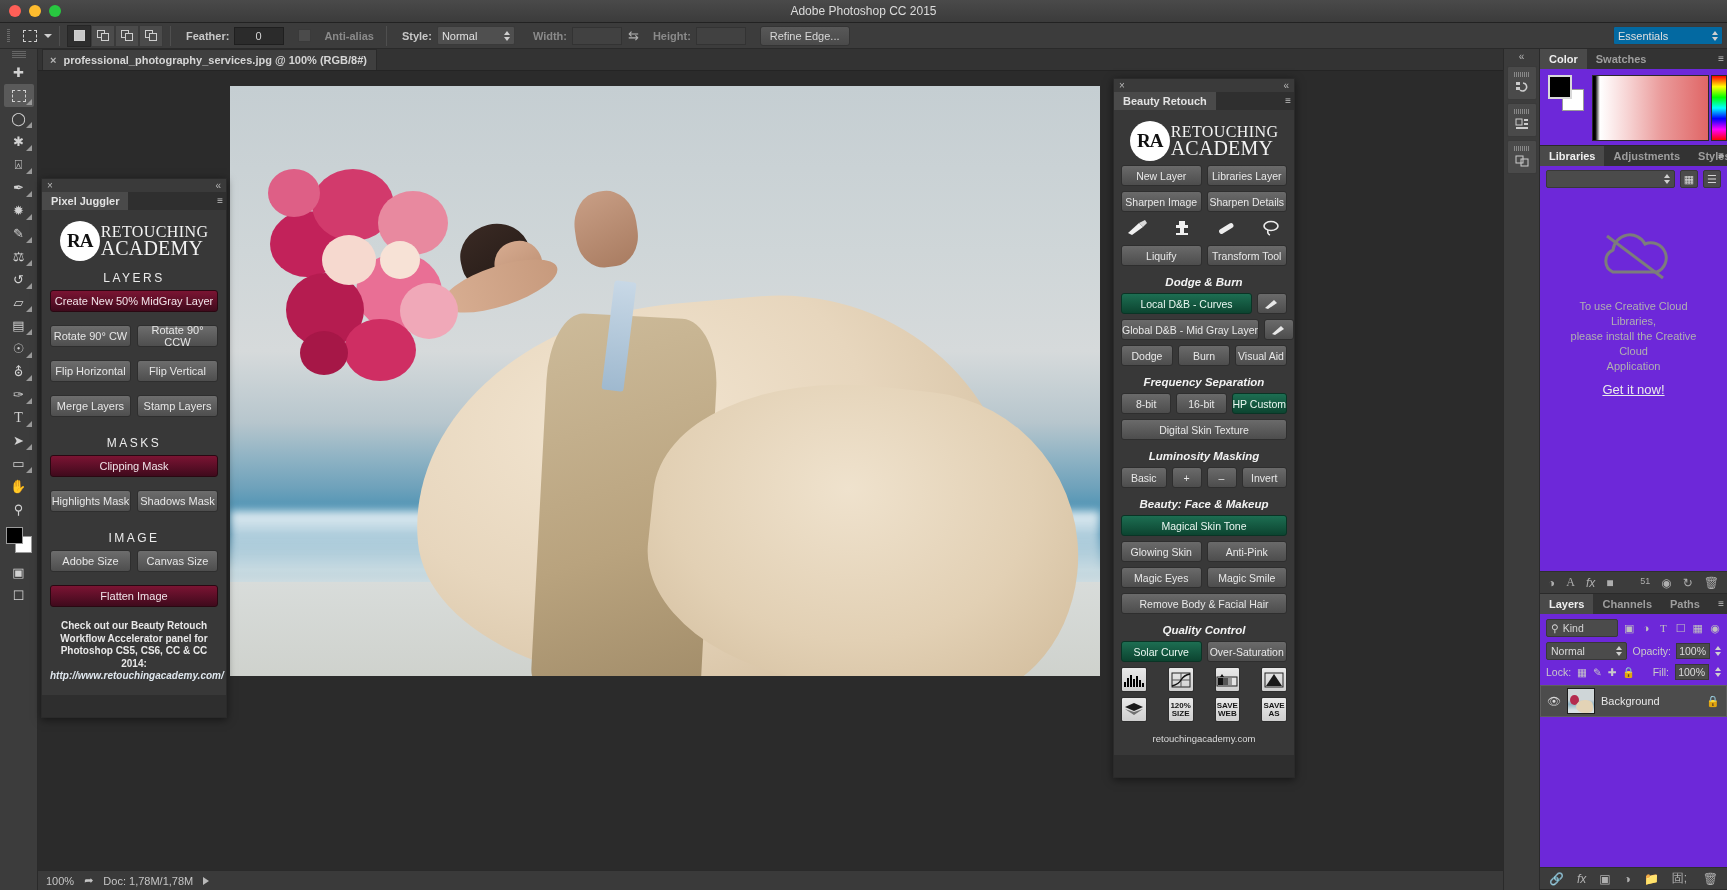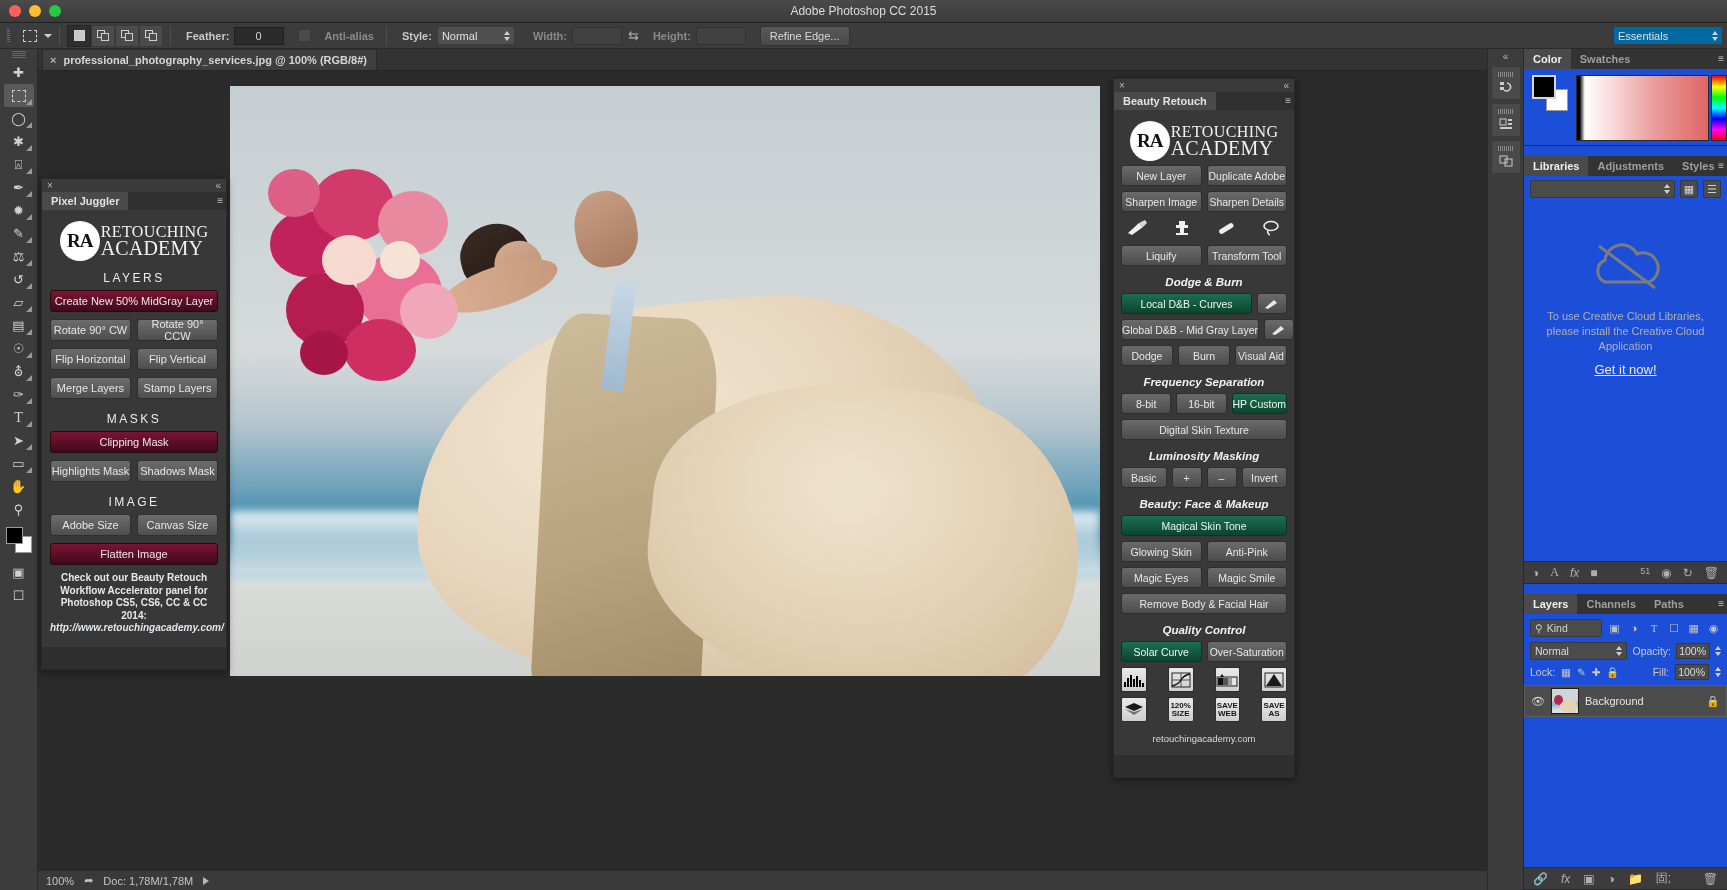--- a/index.html
+++ b/index.html
@@ -221,21 +221,21 @@
   .ra-words .l1 { font-size:16px; letter-spacing:.4px; }
   .ra-words .l2 { font-size:20px; letter-spacing:.2px; }
 
   
   #pixel-juggler { left: 41px; top: 178px; width: 186px; }
   .pj-body { padding: 0 8px 6px; }
   .pj-section {
     text-align:center; color:#ececec; font-size:12px; letter-spacing:2.5px;
     padding: 6px 0 5px; font-weight:400;
   }
-  .pj-row { display:flex; gap: 6px; margin-bottom: 7px; }
+  .pj-row { display:flex; gap: 6px; margin-bottom: 13px; }
   .pj-btn {
     flex:1; height: 22px; border-radius: 3px; font-size: 11px; color:#e6e6e6;
     display:flex; align-items:center; justify-content:center; text-align:center;
     background: linear-gradient(#6d6d6d,#4e4e4e); border:1px solid #2e2e2e;
   }
   .pj-btn.red { background: linear-gradient(#7b1433,#3f0a1c); border-color:#2a0812; color:#f0e3e8; }
   .pj-note {
     text-align:center; color:#e8e8e8; font-size:10px; font-weight:bold; line-height:12.5px;
     margin-top: 7px;
   }
@@ -269,21 +269,21 @@
   .br-footer { height: 22px; background:#2e2e2e; margin-top:3px; }
 
   
   .rightdock { display:flex; flex: 0 0 auto; }
   .icondock { width: 36px; background:#3c3c3c; border-left:1px solid #2a2a2a; padding-top: 2px; }
   .icondock .dk-collapse { text-align:center; color:#b7b7b7; font-size:10px; height:12px; }
   .dk-item { width:30px; height:34px; margin: 3px auto 0; background:#4a4a4a; border:1px solid #3a3a3a;
              border-radius:2px; display:flex; flex-direction:column; align-items:center; justify-content:center; }
   .dk-grip { width:16px;height:5px;background:repeating-linear-gradient(to right,#888 0 1px,transparent 1px 2px); margin-bottom:2px;}
 
-  .panelcol { width: 204px; background:#1d4ed8; border-left:1px solid #2a2a2a; display:flex; flex-direction:column;gap:10px; }
+  .panelcol { width: 188px; background:#6d28d9; border-left:1px solid #2a2a2a; display:flex; flex-direction:column; }
   .pnl { border-bottom: 1px solid #2a2a2a; }
   .pnl-tabs { height:20px; background:#333; display:flex; align-items:stretch; position:relative; }
   .pnl-tab { padding:0 9px; display:flex; align-items:center; font-size:11px; color:#9e9e9e; font-weight:bold; }
   .pnl-tab.active { background:#4a4a4a; color:#efefef; }
   .pnl-menu { position:absolute; right:4px; top:4px; color:#c0c0c0; font-size:10px; letter-spacing:-1px; }
 
   
   .color-body { display:flex; padding:6px 0 4px 8px; align-items:flex-start; }
   .cp-swatches { position:relative; width:36px; height:36px; margin-right:8px; }
   .cp-swatches .fg { position:absolute; left:0;top:0;width:24px;height:24px;background:#000;border:2px solid #d8d8d8; }
@@ -729,21 +729,21 @@
       <div class="ra-logo">
         <span class="ra-badge">RA</span>
         <span class="ra-words">
           <div class="l1">RETOUCHING</div>
           <div class="l2">ACADEMY</div>
         </span>
       </div>
 
       <div class="br-row">
         <div class="br-btn">New Layer</div>
-        <div class="br-btn">Duplicate Adobe</div>
+        <div class="br-btn">Libraries Layer</div>
       </div>
       <div class="br-row">
         <div class="br-btn">Sharpen Image</div>
         <div class="br-btn">Sharpen Details</div>
       </div>
 
       <div class="br-icons">
         <span class="br-icon">
           <svg width="22" height="16" viewBox="0 0 22 16">
               <path d="M2 13 L13 3 L17 7 L6 15 Z" fill="#f0f0f0"></path>

